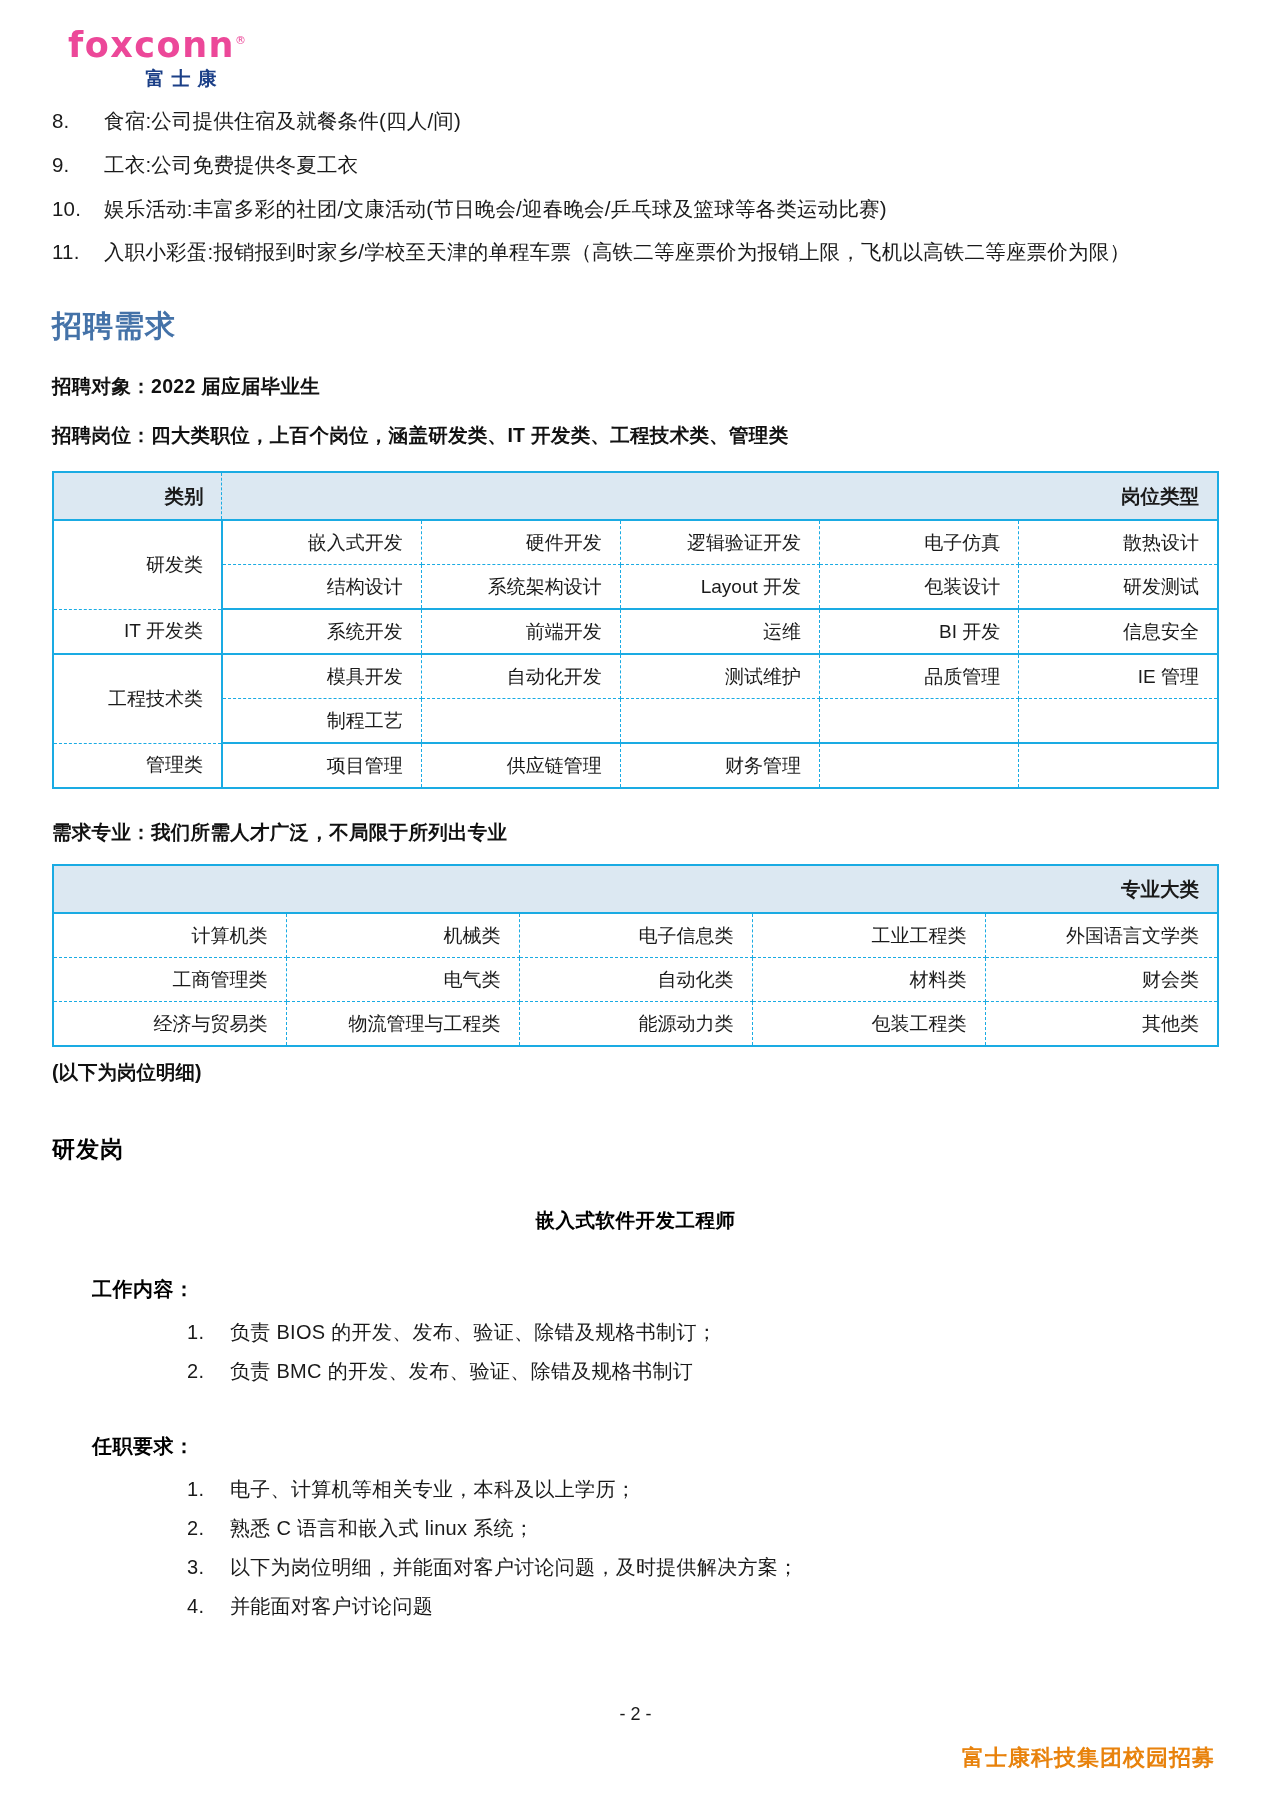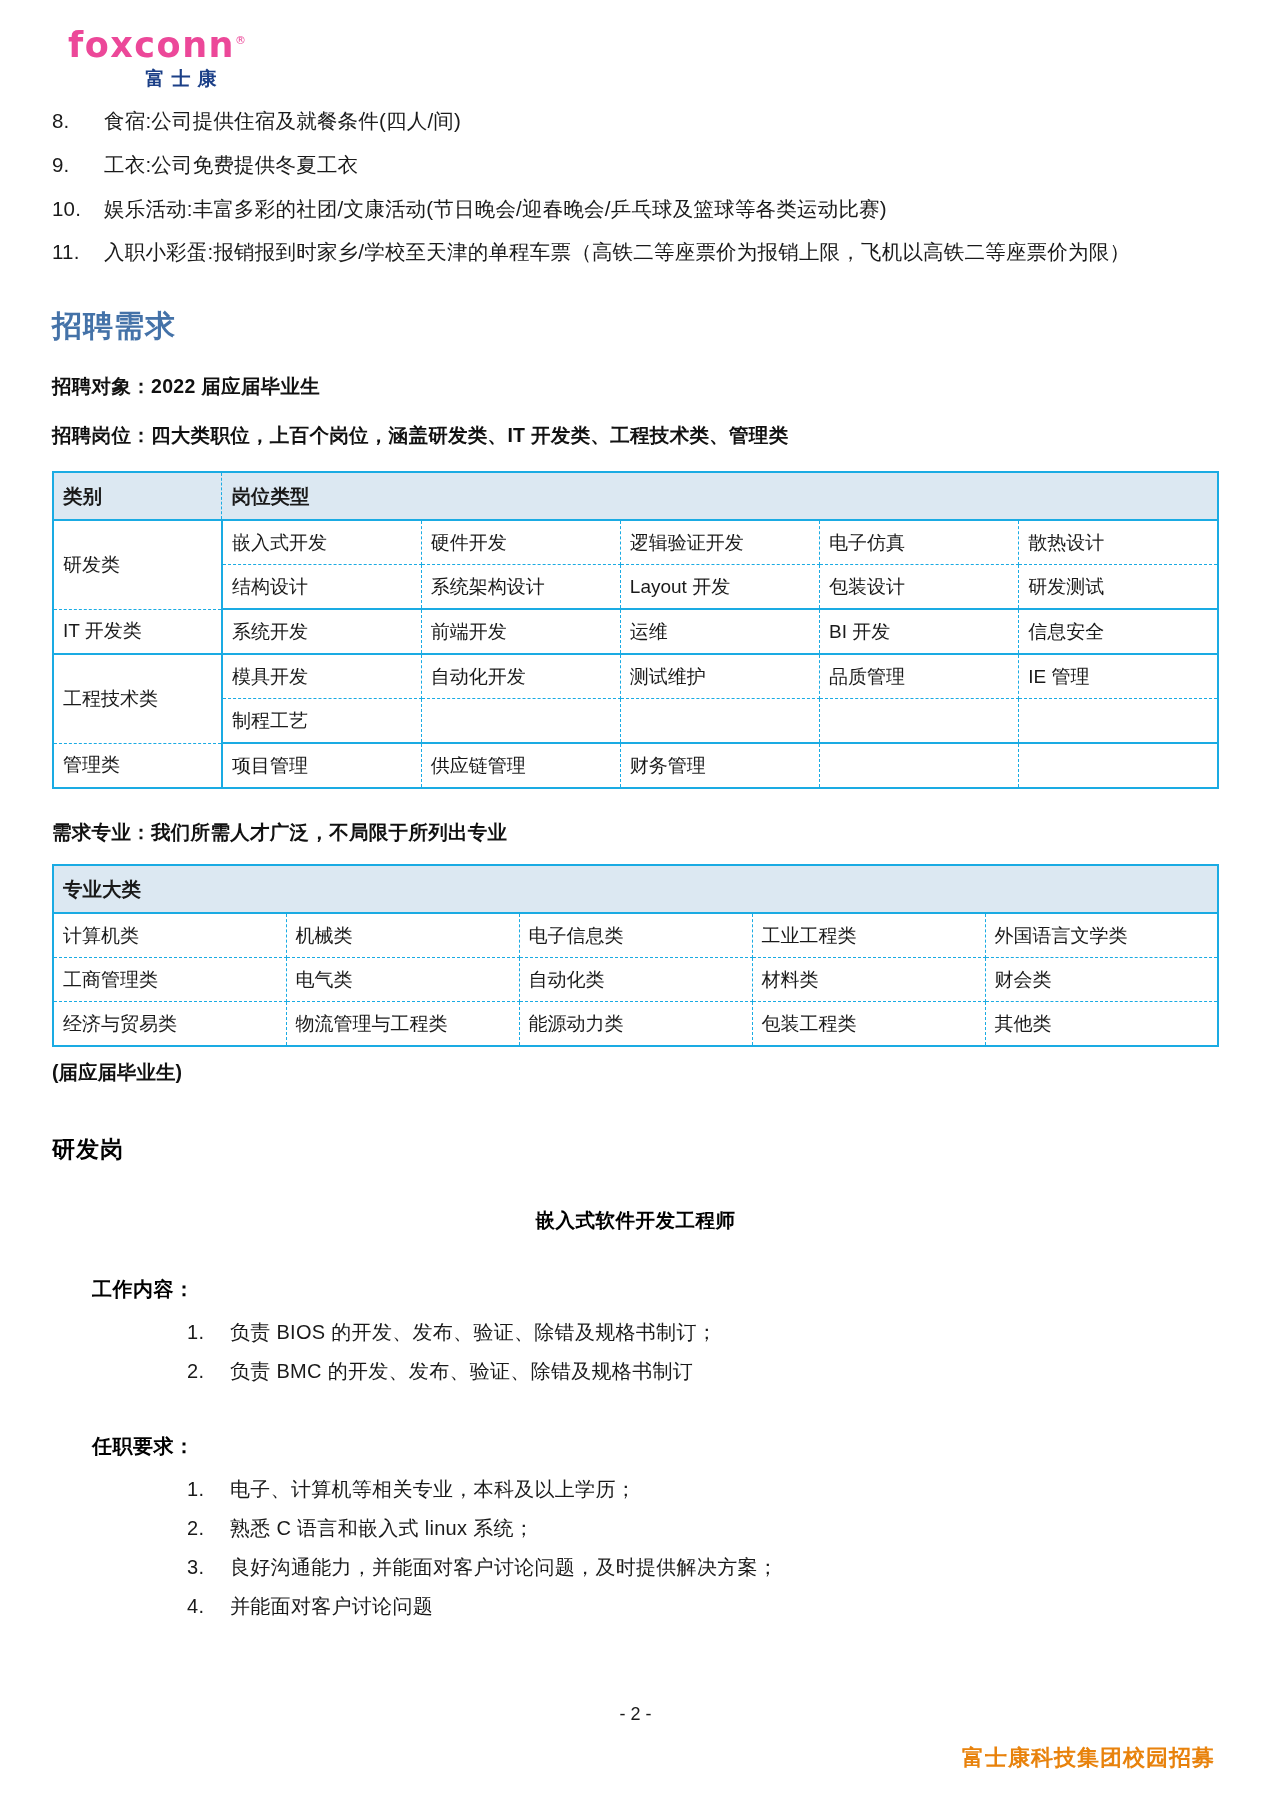--- a/index.html
+++ b/index.html
@@ -113,24 +113,24 @@
   table.doc-table {
     border-collapse: collapse;
     width: 100%;
     table-layout: fixed;
     margin: 0 0 4px 0;
     border: 2.5px solid #1aabe3;
   }
   table.doc-table td, table.doc-table th {
     border-right: 1.6px dashed #1aabe3;
     border-bottom: 1.6px dashed #1aabe3;
-    text-align: left;
+    text-align: right;
     vertical-align: middle;
     font-size: 19px;
-    padding: 6px 9px;
+    padding: 6px 18px;
     height: 31px;
     color: #1a1a1a;
     font-weight: normal;
   }
   table.doc-table td:last-child, table.doc-table th:last-child {
     border-right: none;
   }
   table.doc-table tr:last-child td { border-bottom: none; }
   table.doc-table thead th {
     background: #dce8f2;
@@ -361,21 +361,21 @@
         <tr>
           <td>经济与贸易类</td>
           <td>物流管理与工程类</td>
           <td>能源动力类</td>
           <td>包装工程类</td>
           <td>其他类</td>
         </tr>
       </tbody>
     </table>
 
-    <div class="note">(届应届毕业生)</div>
+    <div class="note">(以下为岗位明细)</div>
 
     <div class="job-group-title">研发岗</div>
     <div class="job-title">嵌入式软件开发工程师</div>
 
     <div class="job-subhead">工作内容：</div>
     <ol class="job-list">
       <li>
         <span class="num">1.</span>
         <span>负责 BIOS 的开发、发布、验证、除错及规格书制订；</span>
       </li>
@@ -390,21 +390,21 @@
       <li>
         <span class="num">1.</span>
         <span>电子、计算机等相关专业，本科及以上学历；</span>
       </li>
       <li>
         <span class="num">2.</span>
         <span>熟悉 C 语言和嵌入式 linux 系统；</span>
       </li>
       <li>
         <span class="num">3.</span>
-        <span>良好沟通能力，并能面对客户讨论问题，及时提供解决方案；</span>
+        <span>以下为岗位明细，并能面对客户讨论问题，及时提供解决方案；</span>
       </li>
       <li>
         <span class="num">4.</span>
         <span>并能面对客户讨论问题</span>
       </li>
     </ol>
 
   </div>
 
   <div class="page-number">- 2 -</div>

